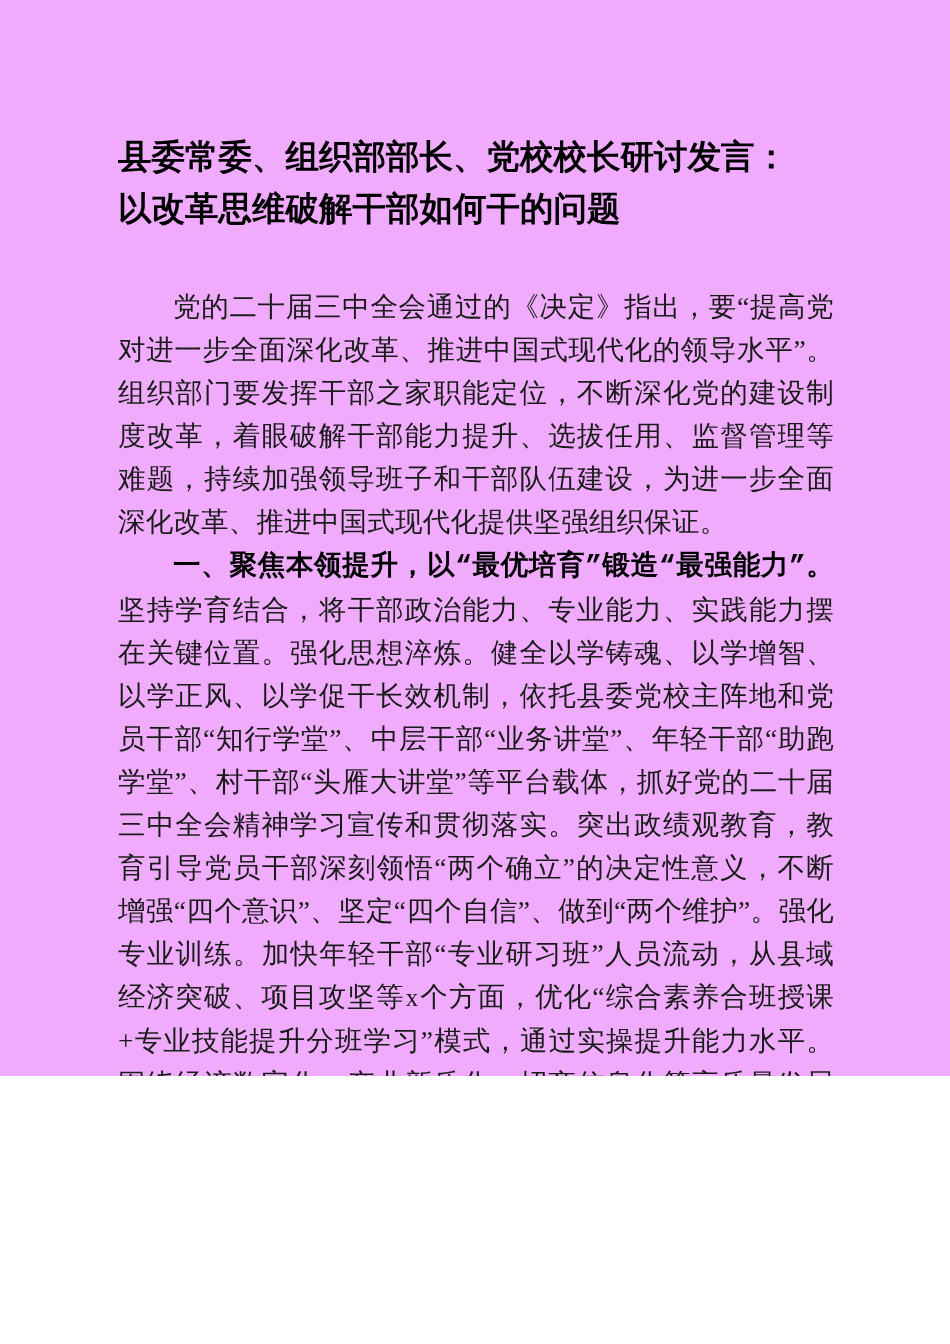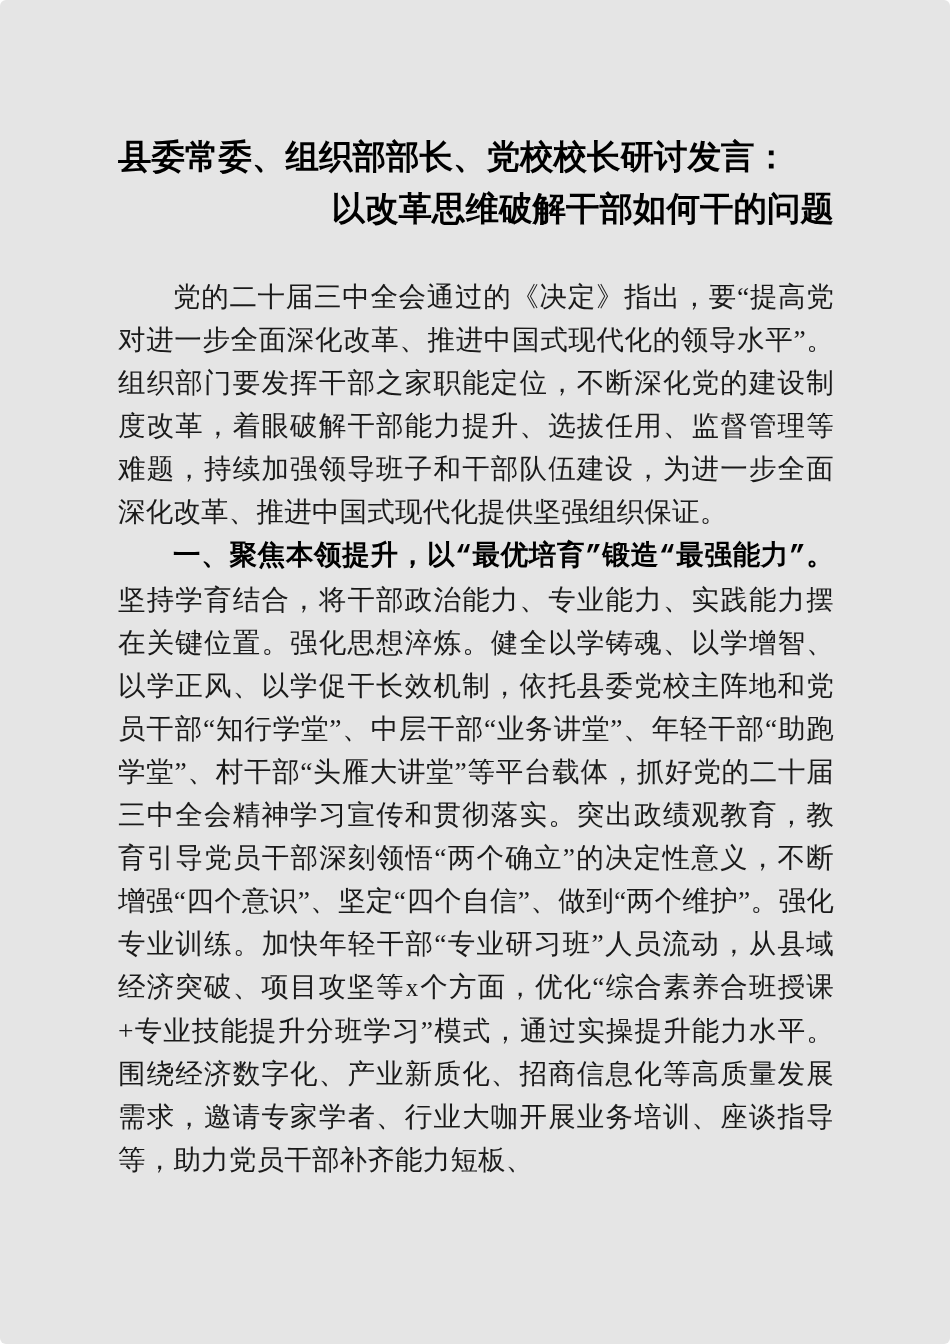--- a/index.html
+++ b/index.html
@@ -4,25 +4,24 @@
 <style>
   html, body {
     margin: 0;
     padding: 0;
     background: #ffffff;
   }
 
   .page {
     position: relative;
     width: 950px;
-    height: 1344px;
-    background: #e5e5e5;
+    height: 1076px;
+    background: #f0abfc;
     overflow: hidden;
     box-sizing: border-box;
-    border-radius: 6px;
   }
 
   .content {
     position: absolute;
     left: 118px;
     top: 0;
     width: 716px;
   }
 
   .doc-title {
@@ -41,25 +40,25 @@
   .doc-title .tline {
     display: block;
   }
 
   .doc-title .tline-1 {
     text-align: left;
     margin-left: 0px;
   }
 
   .doc-title .tline-2 {
-    text-align: right;
+    text-align: left;
   }
 
   .body-block {
-    margin-top: 40px;
+    margin-top: 50px;
   }
 
   p.para {
     font-family: "Liberation Serif", "DejaVu Serif", serif;
     font-size: 27.5px;
     line-height: 43px;
     color: #1a1a1a;
     text-align: justify;
     text-justify: inter-ideograph;
     margin: 0;

